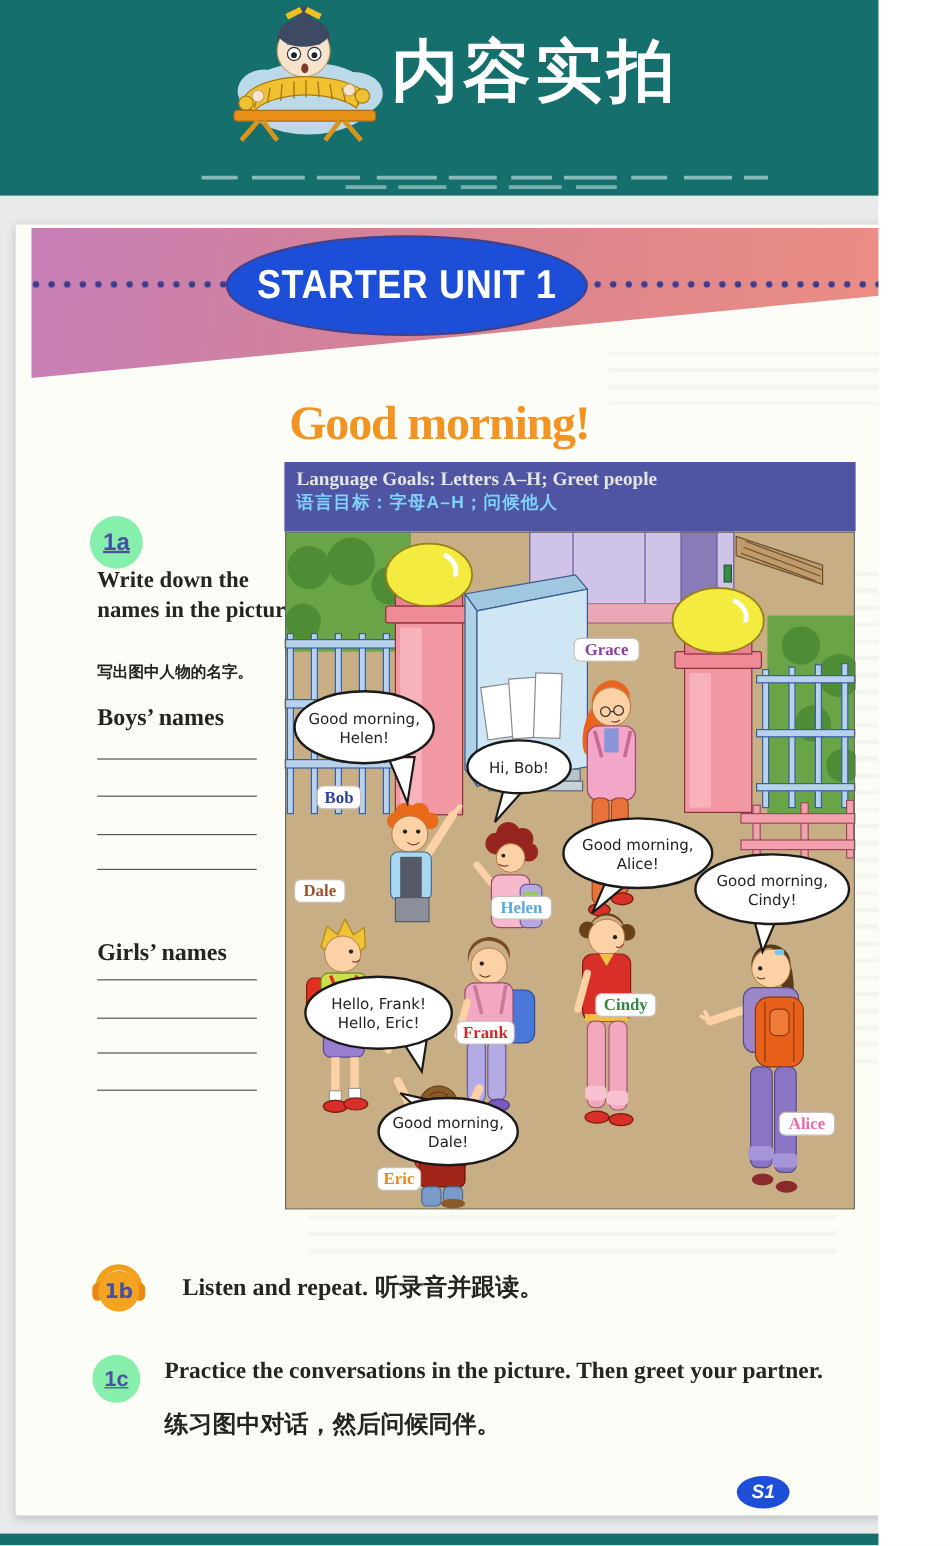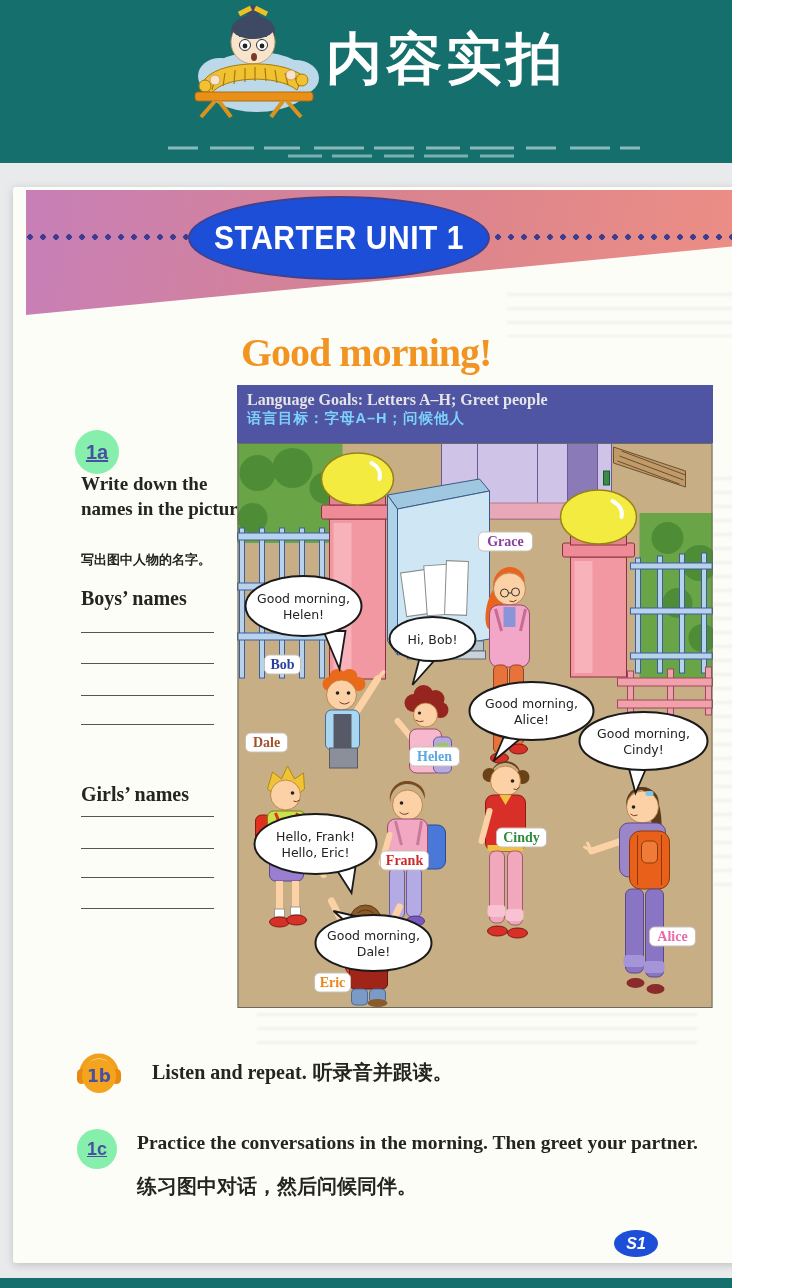--- a/index.html
+++ b/index.html
@@ -437,21 +437,21 @@
       <rect x="37" y="20" width="9" height="15" rx="4.5" fill="#e88a10"></rect>
       <circle cx="24" cy="27" r="17" fill="#f5a41f"></circle>
       <text x="24" y="33" text-anchor="middle" font-size="17" font-weight="bold" fill="#4a50a0" font-family="Liberation Sans, sans-serif">1b</text>
     </svg>
     <div class="act-line" style="top:872px;">
       <span class="act-en">Listen and repeat.</span><span class="act-zh">听录音并跟读。</span>
     </div>
 
     <div class="badge badge-1c">1c</div>
     <div class="act-line" style="top:945px;">
-      <span class="act-en-c">Practice the conversations in the morning. Then greet your partner.</span>
+      <span class="act-en-c">Practice the conversations in the picture. Then greet your partner.</span>
     </div>
     <div class="act-zh-block" style="top:986px;">练习图中对话，然后问候同伴。</div>
 
     <div class="s1-badge">S1</div>
   </div>
 
   <div class="footer-bar"></div>
 </div>
 
 </body></html>

